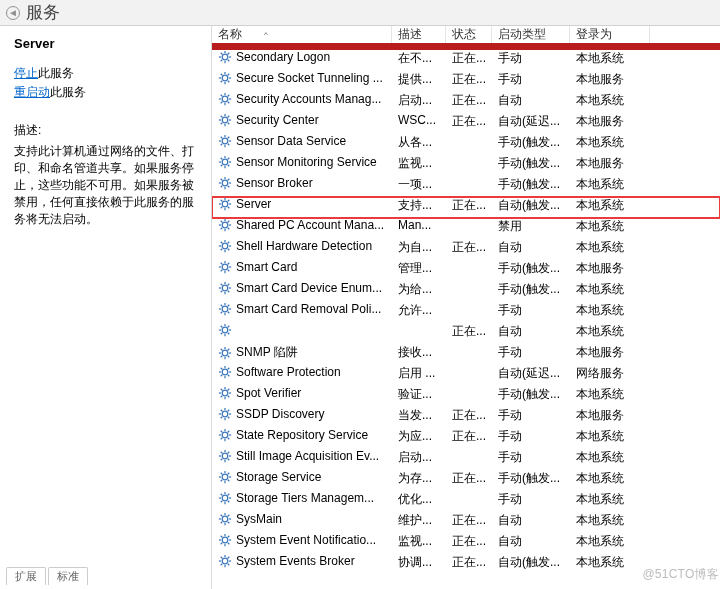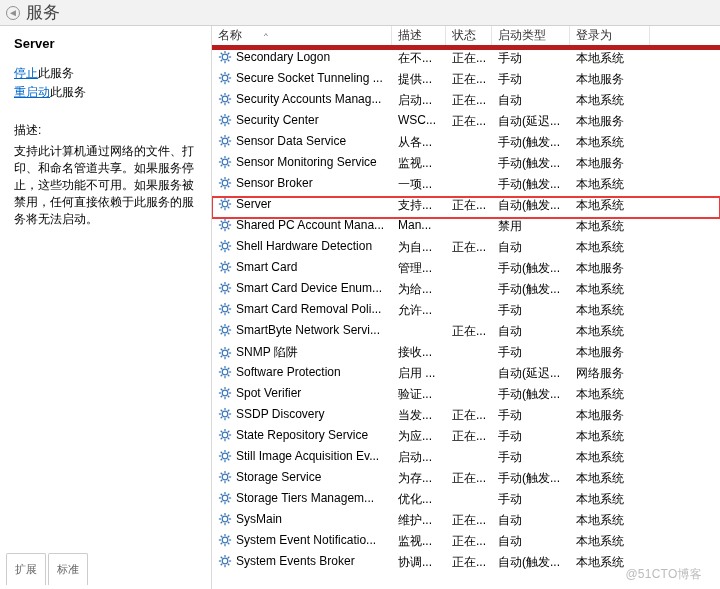--- a/index.html
+++ b/index.html
@@ -9,37 +9,37 @@
   .header-title { font-size: 17px; color:#444; }
   .main { display: flex; height: calc(100% - 26px); }
   .left-panel { width: 212px; border-right: 1px solid #d9d9d9; padding: 10px 14px 0 14px; }
   .left-panel h3 { font-size: 13px; font-weight: bold; margin-bottom: 14px; }
   .action-link { color: #0066cc; text-decoration: underline; cursor: pointer; }
   .after-link { color: #000; }
   .link-row { margin-bottom: 3px; line-height: 16px; }
   .desc-label { margin-top: 22px; margin-bottom: 4px; }
   .desc-text { line-height: 17px; color:#000000; }
   .right-panel { flex: 1; position: relative; }
-  .list-header { display: flex; height: 24px; border-bottom: 5px solid #b91c1c; align-items: center; font-size: 12px; color:#333; }
+  .list-header { display: flex; height: 24px; border-bottom: 7px solid #b91c1c; align-items: center; font-size: 12px; color:#333; }
   .col { padding: 0 6px; white-space: nowrap; overflow: hidden; text-overflow: ellipsis; }
   .col.name { width: 180px; display:flex; align-items:center; gap:4px;}
   .col.desc { width: 54px; }
   .col.state { width: 46px; }
   .col.startup { width: 78px; }
   .col.logon { width: 80px; }
   .hdr { border-right: 1px solid #e4e4e4; height: 100%; display:flex; align-items:center; }
   .sort-caret { font-size:8px; color:#555; margin-left:18px;}
   .rows { overflow-y: auto; height: calc(100% - 24px); }
   .row { display:flex; height:21px; align-items:flex-start; }
   .row.highlight { outline: 2px solid #e93b3b; outline-offset: -1px; position:relative; z-index:2; }
   .gear-icon { width:14px; height:14px; position:relative; flex-shrink:0; }
   .gear-icon svg { width:14px; height:14px; }
-  .watermark { position:absolute; right:18px; bottom:6px; font-size:12px; color:#bcbcbc; letter-spacing:0.02em; pointer-events:none; }
+  .watermark { position:absolute; right:1px; bottom:6px; font-size:12px; color:#bcbcbc; letter-spacing:0.02em; pointer-events:none; }
   .bottom-tabs { position:absolute; left:6px; bottom:4px; font-size:11px; color:#666; }
-  .bottom-tabs span { border:1px solid #ccc; border-bottom:none; padding:8px 8px; margin-right:2px; display:inline-block; border-top-left-radius:2px; border-top-right-radius:2px; background:#fff; }
+  .bottom-tabs span { border:1px solid #ccc; border-bottom:none; padding:1px 8px; margin-right:2px; display:inline-block; border-top-left-radius:2px; border-top-right-radius:2px; background:#fff; }
 </style>
 </head>
 <body>
 
 <div class="header-bar">
   <div class="nav-icon">◄</div>
   <span class="header-title">服务</span>
 </div>
 
 <div class="main">
@@ -361,21 +361,20 @@
                   <line x1="8" y1="1" x2="8" y2="3.4"></line>
                   <line x1="8" y1="12.6" x2="8" y2="15"></line>
                   <line x1="1" y1="8" x2="3.4" y2="8"></line>
                   <line x1="12.6" y1="8" x2="15" y2="8"></line>
                   <line x1="3.1" y1="3.1" x2="4.8" y2="4.8"></line>
                   <line x1="11.2" y1="11.2" x2="12.9" y2="12.9"></line>
                   <line x1="12.9" y1="3.1" x2="11.2" y2="4.8"></line>
                   <line x1="4.8" y1="11.2" x2="3.1" y2="12.9"></line>
                 </g>
               </svg></span>
-            <span>SmartByte Network Servi...</span>
           </div>
           <div class="col desc"></div>
           <div class="col state">正在...</div>
           <div class="col startup">自动</div>
           <div class="col logon">本地系统</div>
         </div>
         <div class="row">
           <div class="col name">
             <span class="gear-icon"><svg viewBox="0 0 16 16">
                 <circle cx="8" cy="8" r="3.2" fill="none" stroke="#3a76b8" stroke-width="1.4"></circle>

